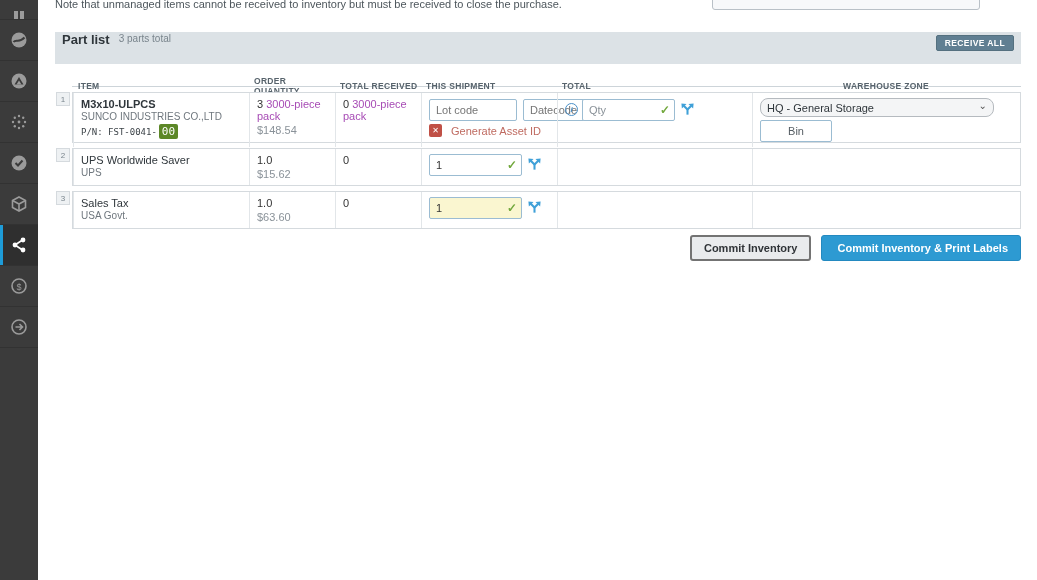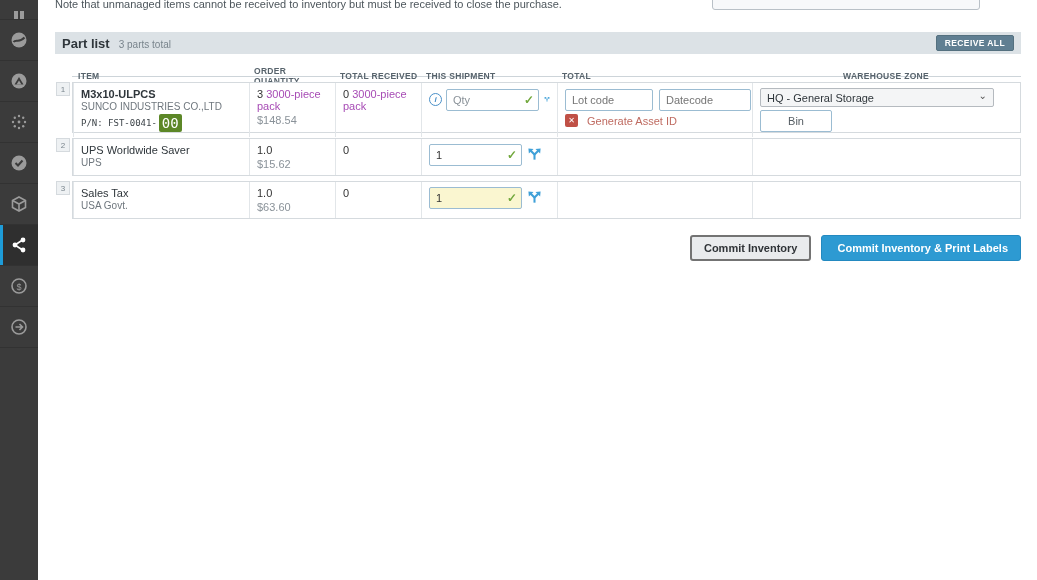--- a/index.html
+++ b/index.html
@@ -18,21 +18,21 @@
   
   .main { position:absolute; left:38px; top:0; width:999px; height:580px; background:#fff; }
 
   .note { position:absolute; left:17px; top:-2px; font-size:11px; color:#4d565c; }
 
   .top-input { position:absolute; left:674px; top:-14px; width:268px; height:24px;
                border:1px solid #b9c0c7; border-radius:3px; background:#f7f8fa; }
 
   
   .panel { position:absolute; left:17px; top:32px; width:966px; }
-  .panel-header { height:22px; background:#dce2e6; display:flex; align-items:center; padding:0 7px; position:relative; }
+  .panel-header { height:32px; background:#dce2e6; display:flex; align-items:flex-start; padding:0 7px; position:relative; }
   .panel-title { font-size:13px; font-weight:bold; color:#2f363b; }
   .panel-sub { font-size:10px; color:#79848c; margin-left:9px; position:relative; top:1px; }
   .receive-all { position:absolute; right:7px; top:3px; height:16px; padding:0 8px;
                  background:#607f92; border:1px solid #54707f; border-radius:2px;
                  color:#fff; font-size:8.5px; font-weight:bold; letter-spacing:.4px;
                  font-family:"Liberation Sans", sans-serif; cursor:pointer; }
 
   .grid { display:grid; grid-template-columns:176px 86px 86px 136px 195px 270px; }
   .col-headers { margin-left:17px; height:23px; border-bottom:1px solid #cdd4d9; align-items:center; }
   .col-h { font-size:8.5px; font-weight:bold; color:#57636c; letter-spacing:.3px; padding-left:6px;margin-top:12px; }
@@ -43,21 +43,21 @@
             border:1px solid #d5dade; font-size:8px; color:#79848c; display:flex;
             align-items:center; justify-content:center; }
   .cell { padding:5px 7px; border-left:1px solid #e2e6e9; font-size:11px; color:#333; }
   .cell:first-child { border-left:none; }
   .row1 { height:51px; } .rowS { height:38px; }
 
   .item-name { font-size:11px; font-weight:bold; color:#2f363b; }
   .item-vendor { font-size:10px; color:#6f777e; margin-top:1px; }
   .pn-line { margin-top:2px; display:flex; align-items:center; }
   .pn-text { font-family:"DejaVu Sans Mono", monospace; font-size:9px; color:#3c4348; }
-  .pn-badge { font-family:"DejaVu Sans Mono", monospace; font-size:14px; color:#fff;
+  .pn-badge { font-family:"DejaVu Sans Mono", monospace; font-size:11px; color:#fff;
               background:#5c8727; border-radius:2px; padding:1px 3px; margin-left:2px; }
 
   .qty-num { color:#333; }
   .unit-link { color:#a74bb5; cursor:pointer; }
   .price { color:#8a9299; margin-top:2px; }
   .qline { line-height:12px; }
 
   .ship-cell { display:flex; align-items:flex-start; padding-top:6px; }
   .info-icon { width:13px; height:13px; min-width:13px; border:1.5px solid #4a90c8; border-radius:50%;
                color:#4a90c8; font-size:8px; font-style:italic; font-weight:bold;
@@ -78,21 +78,21 @@
   .txt-input { height:22px; border:1px solid #9bbcd2; border-radius:2px; font-size:11px;
                color:#333; padding:0 6px; font-family:"Liberation Sans", sans-serif; background:#fff; }
   .lot { width:88px; } .datecode { width:92px; }
   .gen-asset { display:flex; align-items:center; margin-top:3px; }
   .x-box { width:13px; height:13px; background:#c05046; border-radius:2px; color:#fff;
            font-size:8px; display:flex; align-items:center; justify-content:center; cursor:pointer; }
   .x-box::before { content:"\2715"; }
   .gen-label { font-size:11px; color:#bf6a60; margin-left:9px; }
 
   .wh-cell { padding-top:5px; }
-  .wh-select { width:234px; height:19px; background:#f4f5f6; border:1px solid #b5babf; border-radius:2px;
+  .wh-select { width:234px; height:19px; background:#f4f5f6; border:1px solid #b5babf; border-radius:8px;
                font-size:11px; color:#2f363b; display:flex; align-items:center; padding:0 6px;
                position:relative; cursor:pointer; }
   .wh-caret { position:absolute; right:6px; top:1px; color:#555; font-size:10px; }
   .wh-caret::before { content:"\2304"; }
   .bin-input { width:72px; height:22px; margin-top:3px; border:1px solid #9bbcd2; border-radius:2px;
                font-size:11px; color:#444; text-align:center; font-family:"Liberation Sans", sans-serif; }
   .bin-input::placeholder { color:#555d63; }
 
   .actions { position:absolute; left:17px; top:235px; width:966px; display:flex;
              justify-content:flex-end; gap:10px; }
@@ -212,45 +212,45 @@
         </div>
       </div>
       <div class="cell qline">
         <span class="qty-num">3</span>
         <span class="unit-link">3000-piece pack</span>
         <div class="price">$148.54</div>
       </div>
       <div class="cell qline">
         <span class="qty-num">0</span>
         <span class="unit-link">3000-piece pack</span>
+      </div>
+      <div class="cell info-cell">
+        <div class="info-inputs">
+          <input class="txt-input lot" type="text" placeholder="Lot code" style="">
+          <input class="txt-input datecode" type="text" placeholder="Datecode" style="">
+        </div>
+        <div class="gen-asset">
+          <span class="x-box"></span>
+          <span class="gen-label">Generate Asset ID</span>
+        </div>
       </div>
       <div class="cell ship-cell">
         <span class="info-icon"></span>
         <span class="qty-wrap">
           <input class="qty-input" type="text" placeholder="Qty" style="">
           <span class="check"></span>
         </span>
         <svg class="split-icon" width="15" height="15" viewBox="0 0 16 16">
           <line x1="8" y1="7" x2="8" y2="13.5" stroke="#3fa0d8" stroke-width="2.2"></line>
           <line x1="8" y1="8" x2="4" y2="4" stroke="#3fa0d8" stroke-width="2.2"></line>
           <line x1="8" y1="8" x2="12" y2="4" stroke="#3fa0d8" stroke-width="2.2"></line>
           <polygon points="1.5,1.5 7,2 2,7" fill="#3fa0d8"></polygon>
           <polygon points="14.5,1.5 9,2 14,7" fill="#3fa0d8"></polygon>
         </svg>
       </div>
-      <div class="cell info-cell">
-        <div class="info-inputs">
-          <input class="txt-input lot" type="text" placeholder="Lot code" style="">
-          <input class="txt-input datecode" type="text" placeholder="Datecode" style="">
-        </div>
-        <div class="gen-asset">
-          <span class="x-box"></span>
-          <span class="gen-label">Generate Asset ID</span>
-        </div>
-      </div>
       <div class="cell wh-cell">
         <div class="wh-select">
           <span>HQ - General Storage</span>
           <span class="wh-caret"></span>
         </div>
         <input class="bin-input" type="text" placeholder="Bin" style="">
       </div>
     </div>
 
     <div class="grid prow rowS">

